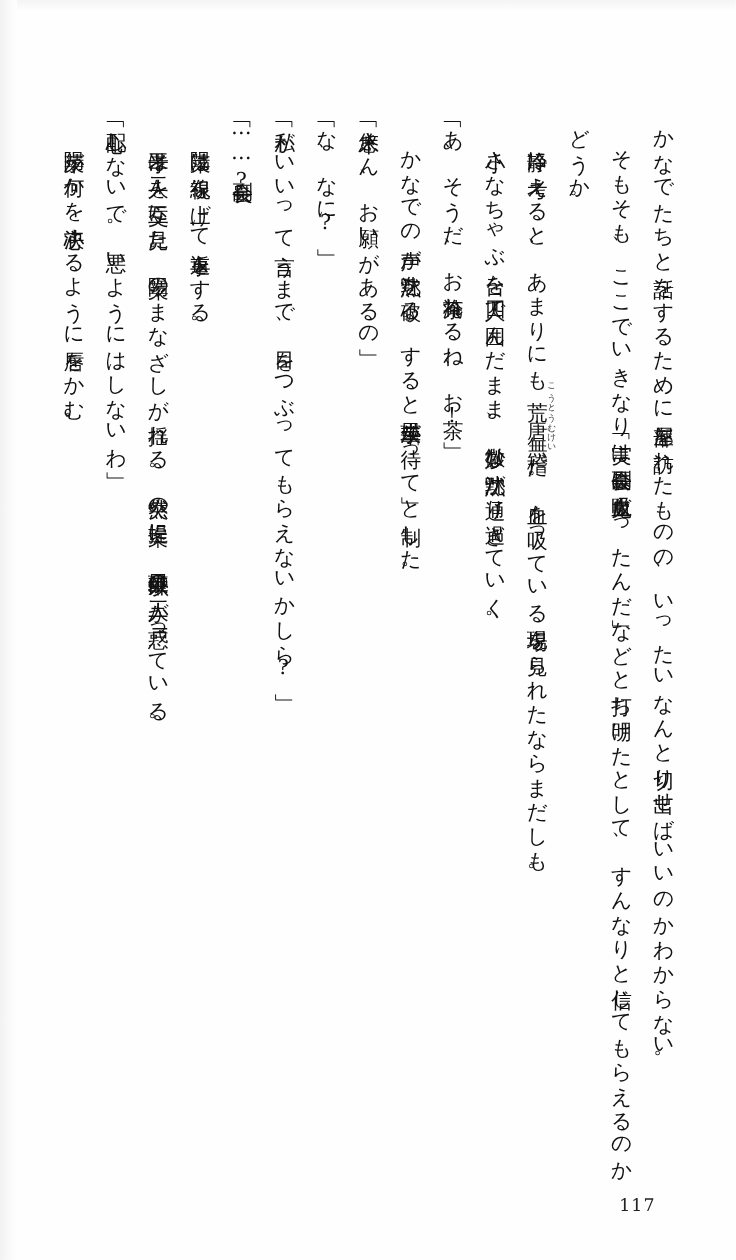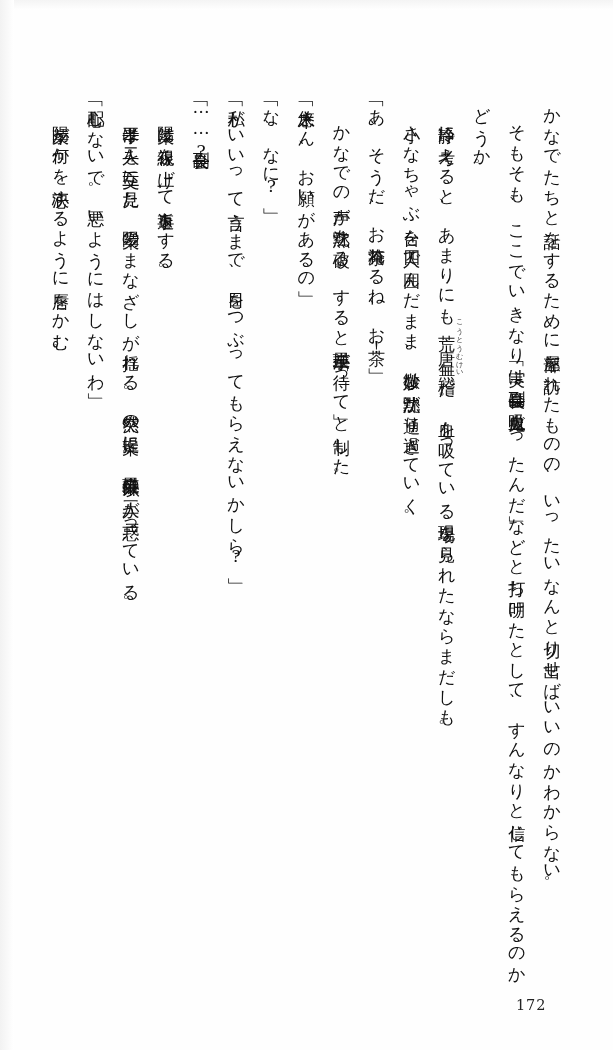--- a/index.html
+++ b/index.html
@@ -119,15 +119,15 @@
     <p class="noindent">「悠木さん、お願いがあるの」</p>
     <p class="noindent">「な、なに?」</p>
     <p class="noindent">「私がいいって言うまで、目をつぶってもらえないかしら?」</p>
     <p class="noindent">「……副会長?</p>
     <p class="indent">陽菜は視線を上げて返事をする。</p>
     <p class="indent">孝平は二人を交互に見た。陽菜のまなざしが揺れる。突然の提案に、瑛里華以外の三人が戸惑っている。</p>
     <p class="noindent">「心配しないで。悪いようにはしないわ」</p>
     <p class="indent">陽菜が何かを決心するように唇をかむ。</p>
   </div>
 
-  <div id="page-number">172</div>
+  <div id="page-number">117</div>
 
 </div>
 
 </body></html>

